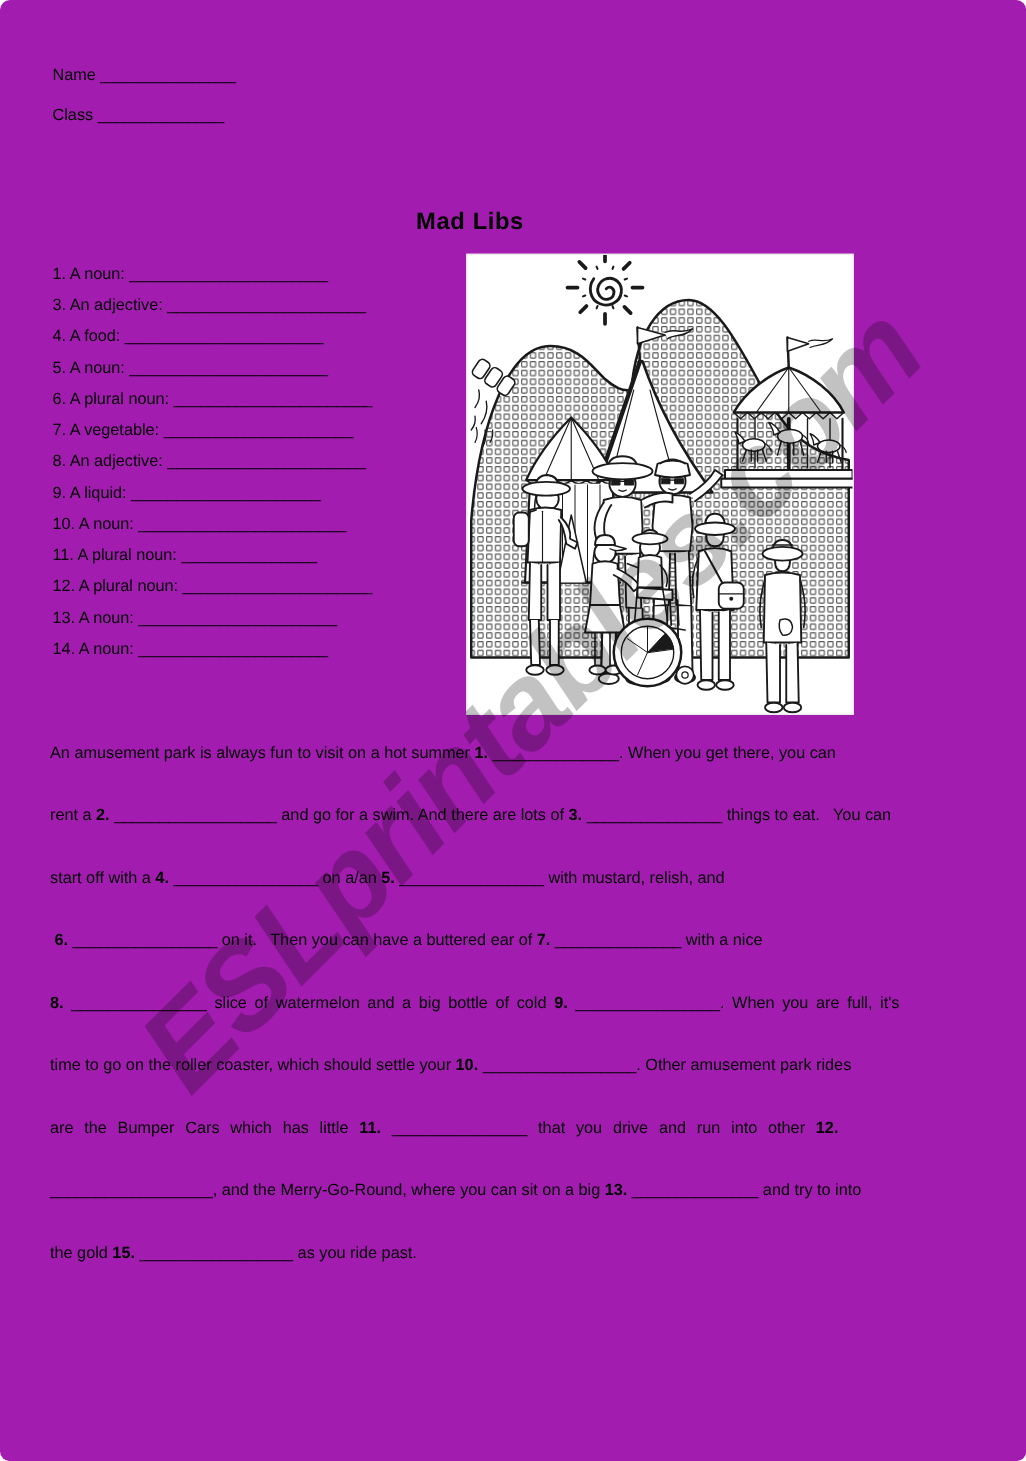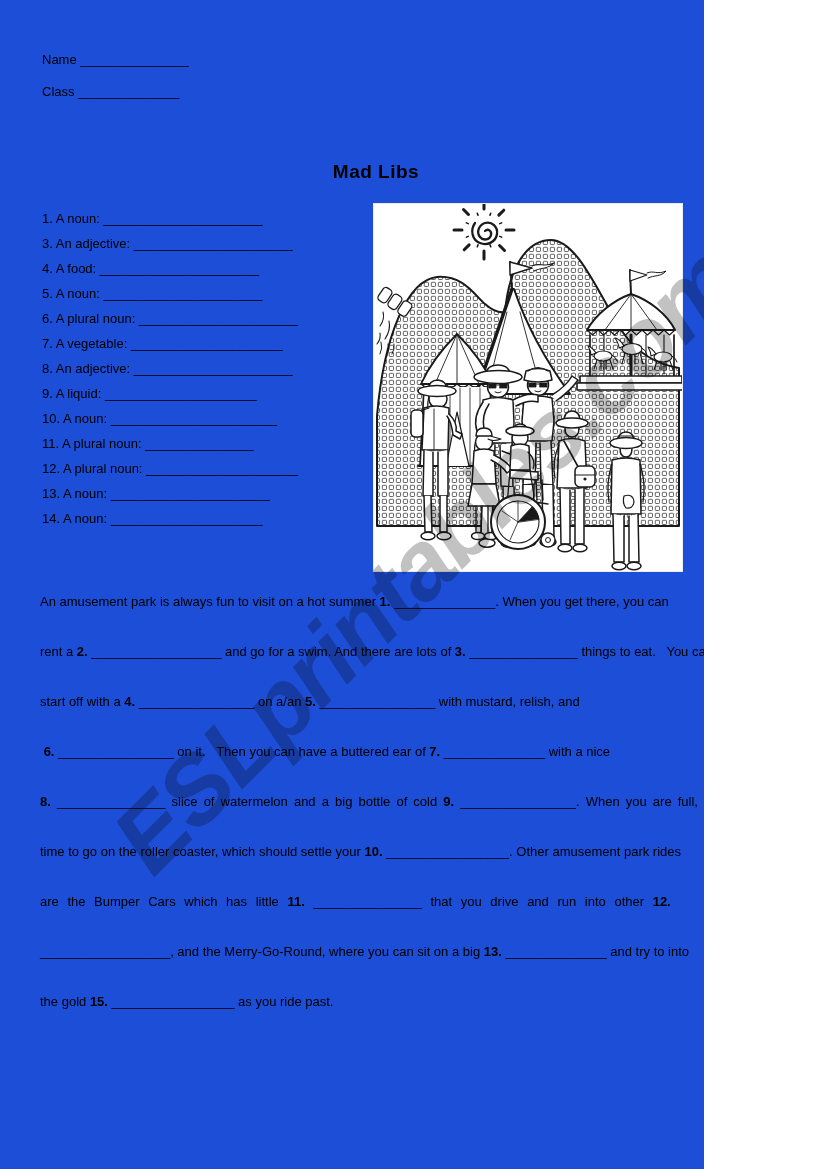--- a/index.html
+++ b/index.html
@@ -1,23 +1,23 @@
 <!DOCTYPE html>
 <html><head>
 <meta charset="utf-8">
 <style>
   html,body{margin:0;padding:0;}
   body{background:#fff;}
-  .page{position:relative;width:704px;height:1169px;background:#1d4ed8;overflow:hidden;
-        font-family:"Liberation Sans",sans-serif;color:#000;}
+  .page{position:relative;width:821px;height:1169px;background:#a21caf;overflow:hidden;
+        font-family:"Liberation Sans",sans-serif;color:#000;border-radius:8px;}
   
   .hdr{position:absolute;left:42px;top:52px;font-size:13px;line-height:16px;}
   .hdr-row{margin-bottom:16px;white-space:pre;}
   
-  .title{position:absolute;left:0;top:161px;width:752px;text-align:center;
+  .title{position:absolute;left:0;top:167px;width:752px;text-align:center;
          font-size:19px;font-weight:bold;letter-spacing:.5px;}
   
   .wlist{position:absolute;left:42px;top:206px;font-size:13px;}
   .wl-item{height:25px;line-height:25px;white-space:pre;}
   
   .illus{position:absolute;left:373px;top:203px;width:308px;height:367px;
          border:1px solid #ececec;background:#fff;}
   
   .para{position:absolute;left:40px;top:594px;font-size:13px;}
   .para-line{height:50px;line-height:16px;white-space:pre;}

